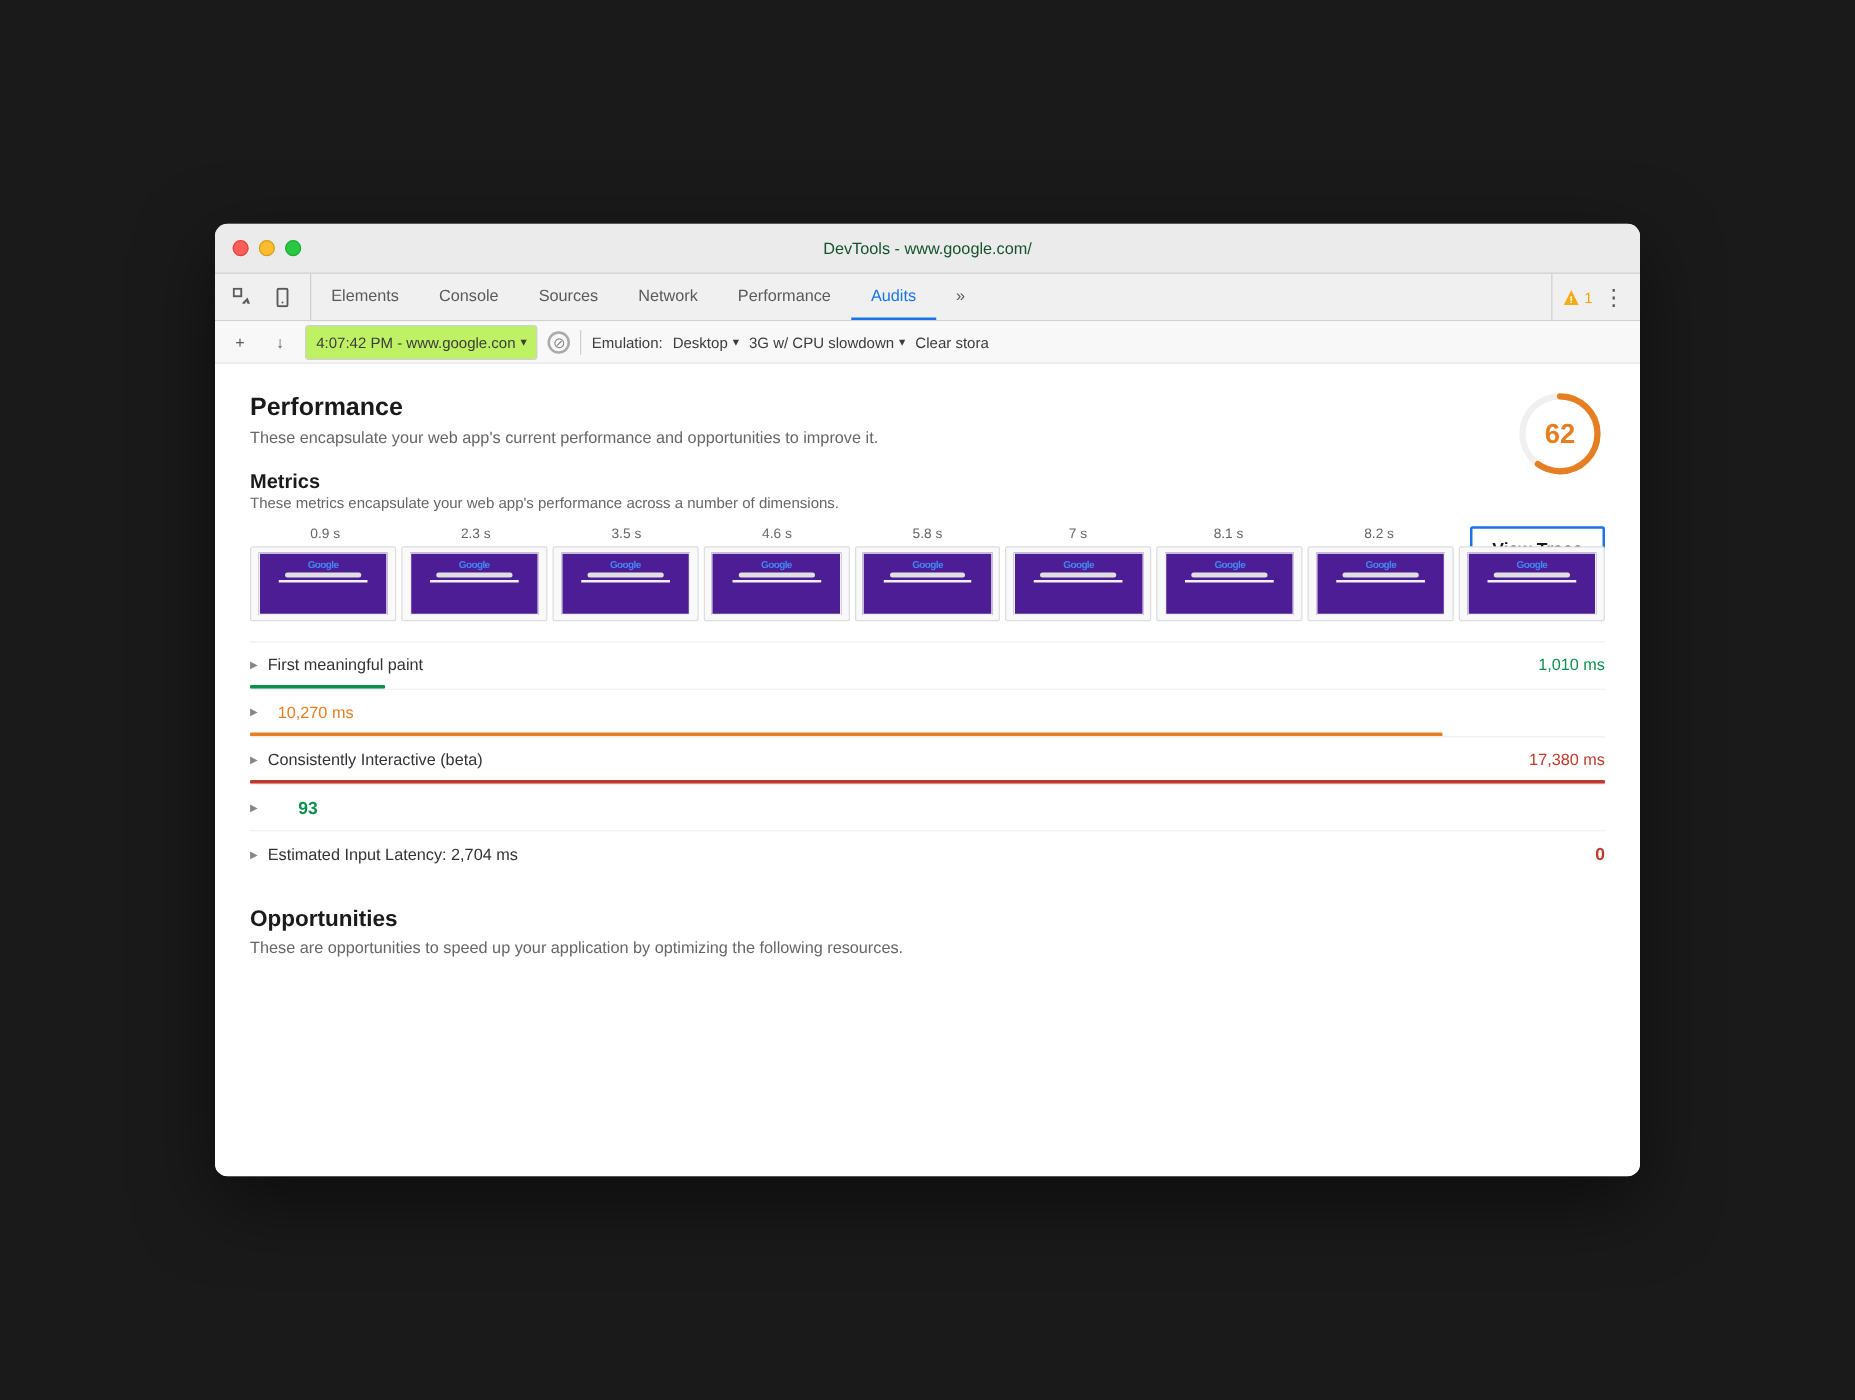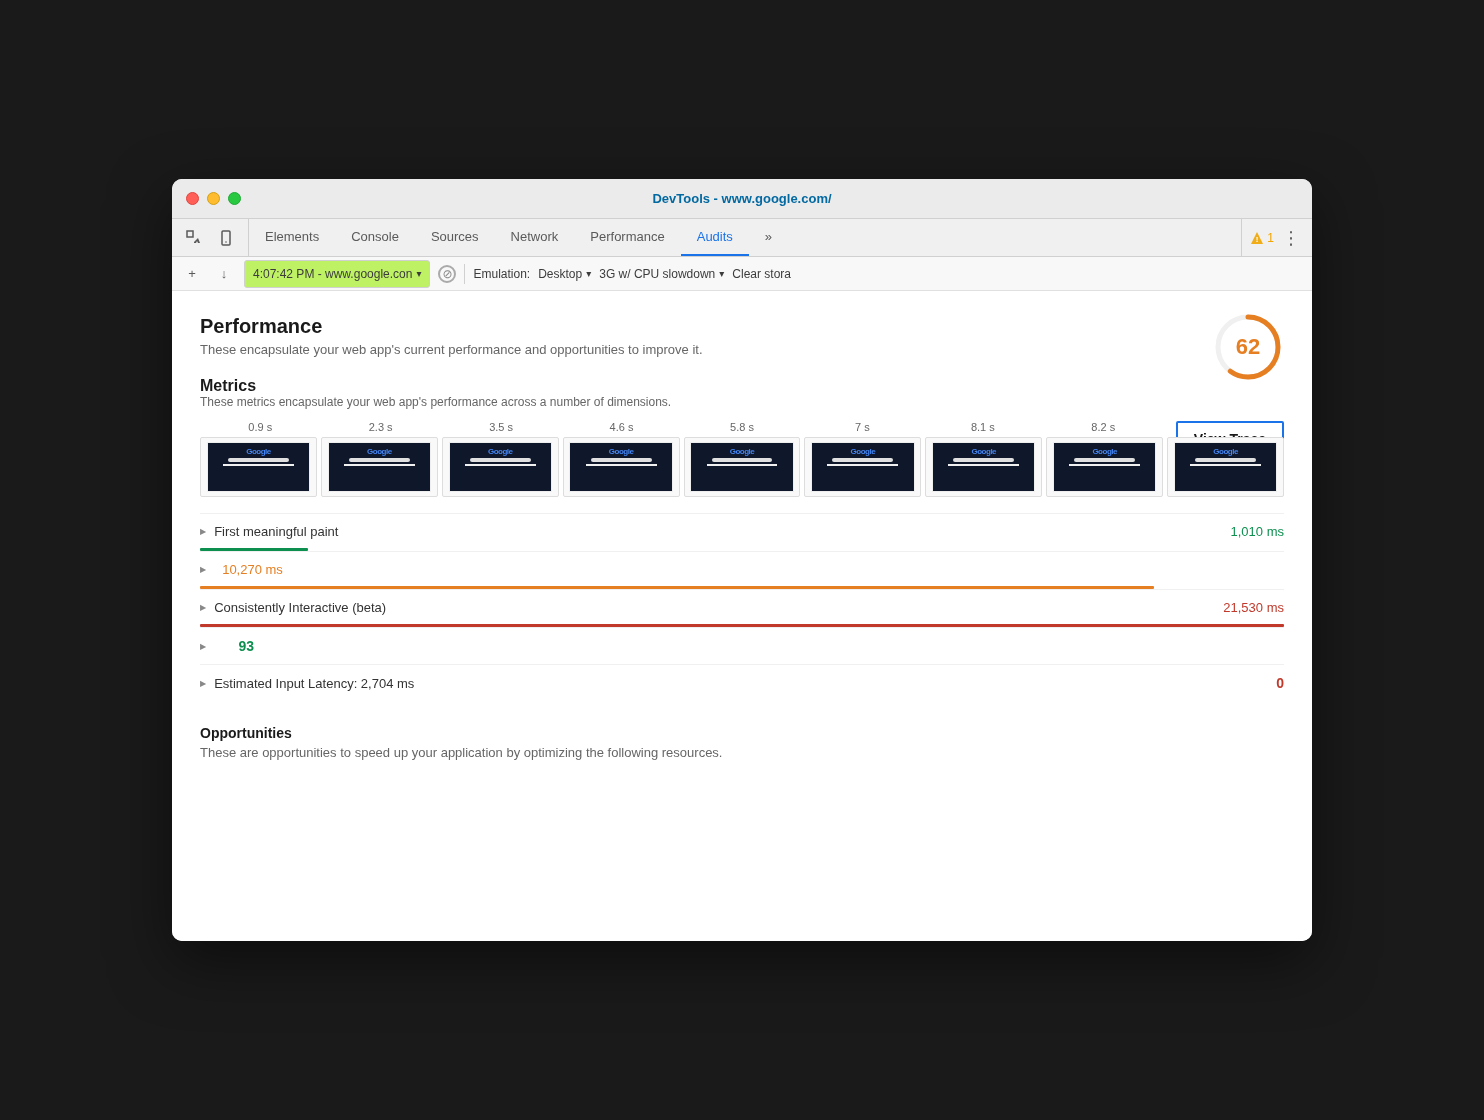--- a/index.html
+++ b/index.html
@@ -36,22 +36,22 @@
     .traffic-light {
       width: 13px;
       height: 13px;
       border-radius: 50%;
     }
     .tl-red { background: #ff5f57; border: 1px solid #e0443e; }
     .tl-yellow { background: #febc2e; border: 1px solid #d4a017; }
     .tl-green { background: #28c840; border: 1px solid #1daa34; }
     .titlebar-text {
       font-size: 13px;
-      color: #0369a1;
-      font-weight: 700;
+      color: #14532d;
+      font-weight: 400;
       text-align: right;
     }
     .toolbar {
       background: #f0f0f0;
       border-bottom: 1px solid #d0d0d0;
       display: flex;
       align-items: stretch;
       height: 38px;
     }
     .toolbar-icons {
@@ -255,21 +255,21 @@
       background: #f9f9f9;
       display: flex;
       align-items: center;
       justify-content: center;
       overflow: hidden;
       position: relative;
     }
     .filmstrip-frame-inner {
       width: 90%;
       height: 85%;
-      background: #0f172a;
+      background: #4c1d95;
       border: 1px solid #eee;
       display: flex;
       flex-direction: column;
       align-items: center;
       padding-top: 4px;
       gap: 2px;
     }
     .google-logo-mini {
       font-size: 8px;
       color: #4285f4;
@@ -326,21 +326,21 @@
       font-weight: bold;
       margin-left: 16px;
       min-width: 24px;
       text-align: right;
     }
     .green { color: #0d904f; }
     .orange { color: #e67e22; }
     .red { color: #c0392b; }
     .opportunities-section { margin-top: 24px; }
     .opportunities-title {
-      font-size: 14px;
+      font-size: 18px;
       font-weight: 600;
       color: #1a1a1a;
       margin-bottom: 4px;
     }
     .opportunities-subtitle {
       font-size: 13px;
       color: #666;
     }
   </style>
 </head>
@@ -553,21 +553,21 @@
         <span class="expand-arrow">▶</span>
         <span class="metric-value orange">10,270 ms</span>
       </div>
 
       <div class="metric-row" style="padding-bottom: 12px;">
         <div class="metric-bar-container">
           <div class="metric-bar" style="width: 100%; background: #c0392b;"></div>
         </div>
         <span class="expand-arrow">▶</span>
         <span class="metric-label">Consistently Interactive (beta)</span>
-        <span class="metric-value red">21,530 ms</span>
+        <span class="metric-value red">17,380 ms</span>
       </div>
 
       <div class="metric-row">
         <span class="expand-arrow">▶</span>
         <span class="metric-score green">93</span>
       </div>
 
       <div class="metric-row">
         <span class="expand-arrow">▶</span>
         <span class="metric-label">Estimated Input Latency: 2,704 ms</span>

